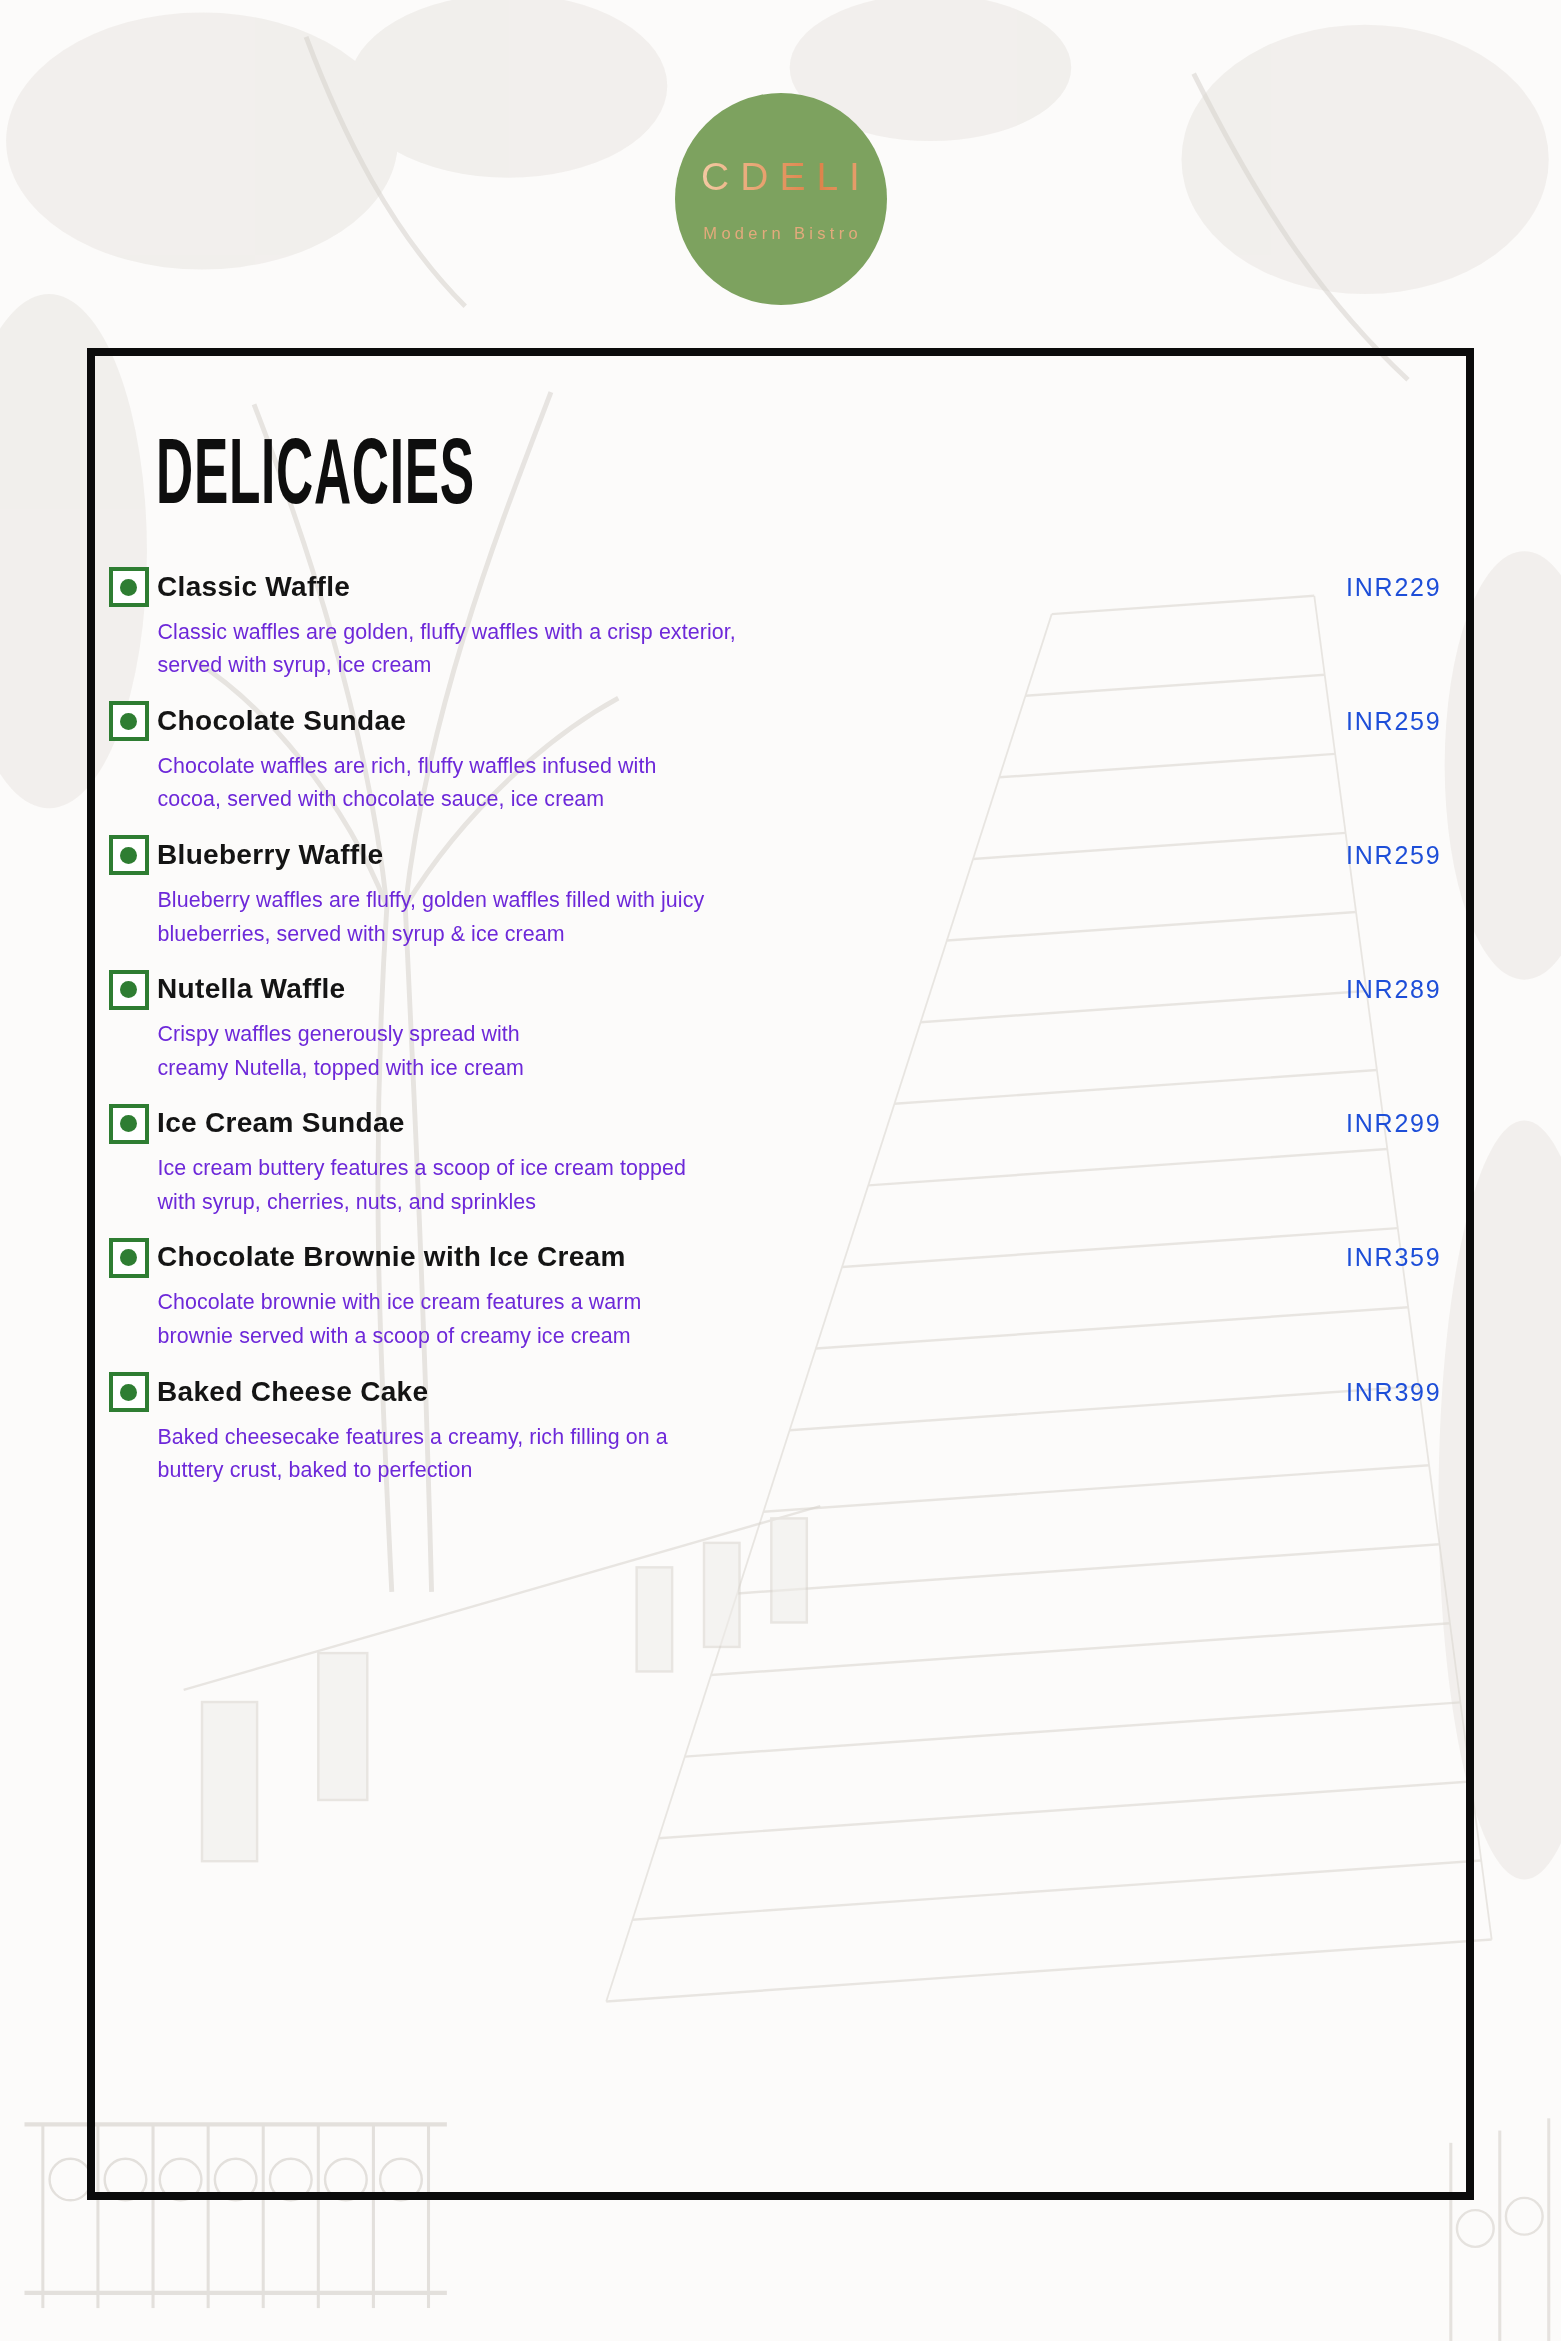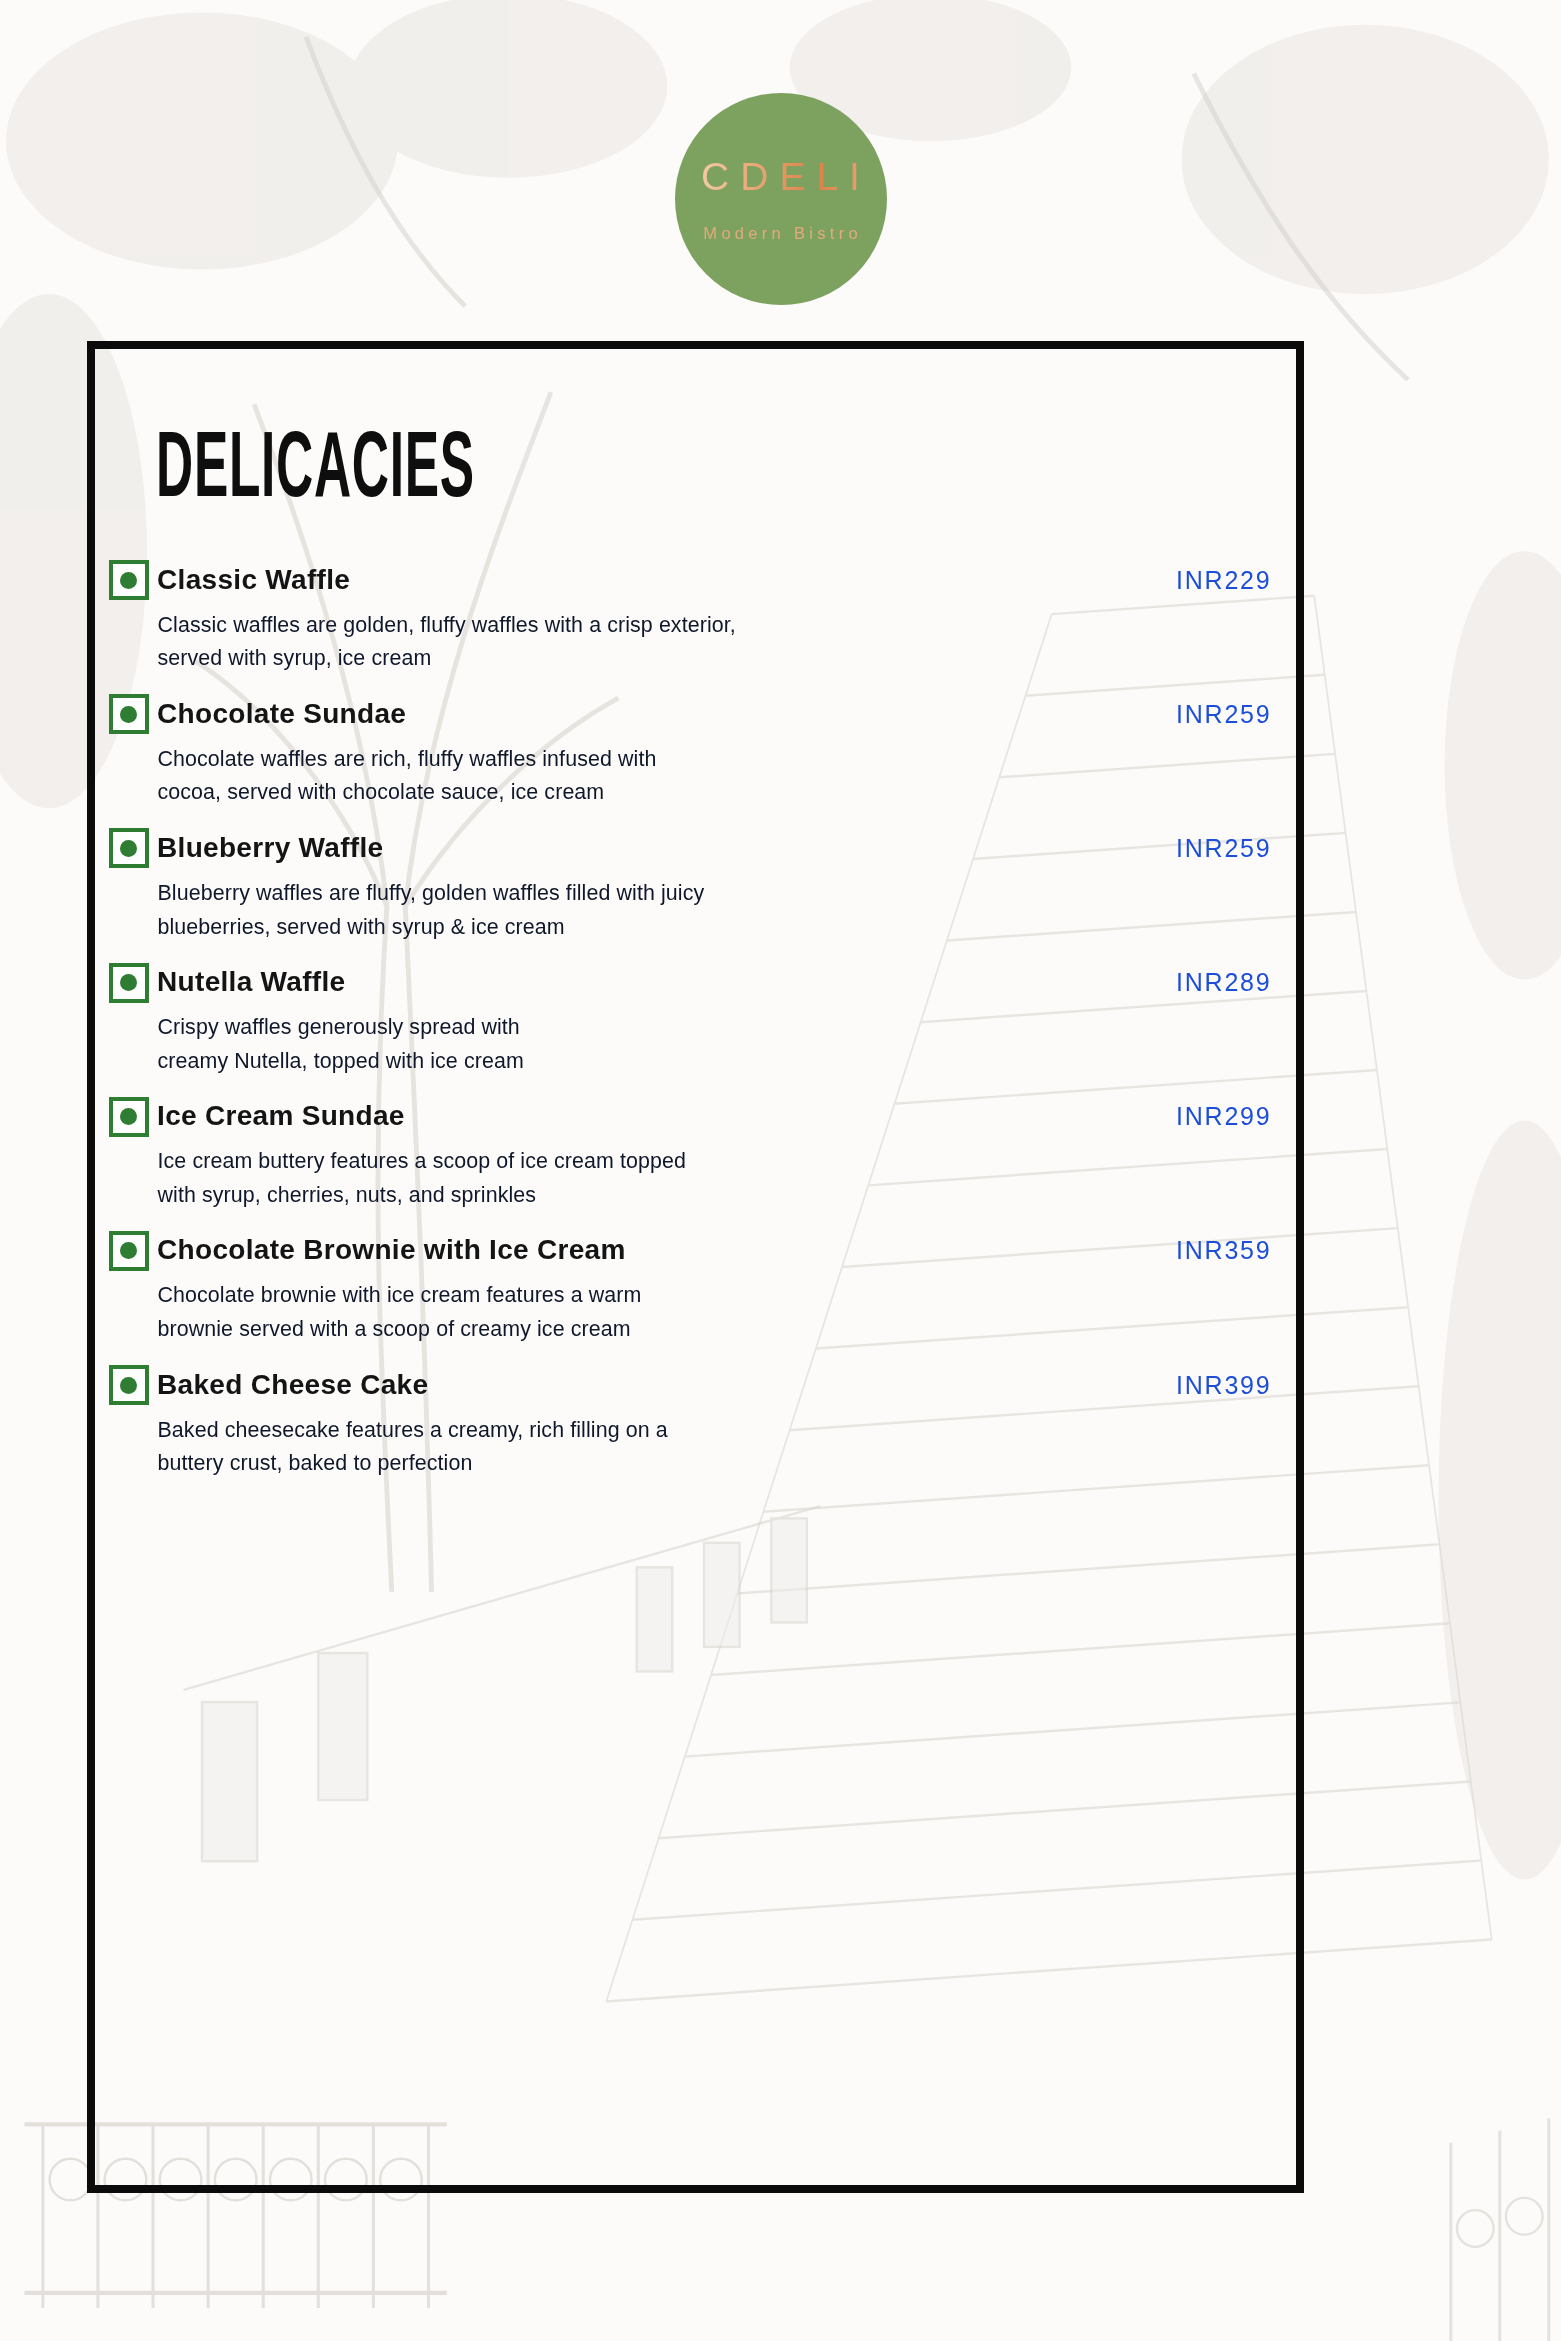--- a/index.html
+++ b/index.html
@@ -30,22 +30,22 @@
     -webkit-text-fill-color:transparent; color:#dd8f55;
     line-height:1;
   }
   .tagline {
     margin-top:8.6px;
     font-size:16.5px; letter-spacing:4.3px; padding-left:4.3px;
     color:#e3aa7c; line-height:1;
   }
   
   .menu-box {
-    position:absolute; left:87px; top:341px;
-    width:1217px; height:1852px;
+    position:absolute; left:87px; top:348px;
+    width:1387px; height:1852px;
     border:8px solid #0b0b0b;
     z-index:1;
   }
   .section-title {
     display:inline-block;
     margin:69px 0 0 61px;
     font-size:92px; font-weight:700; line-height:1;
     letter-spacing:1.2px; color:#0e0e0e;
     transform:scaleX(0.56); transform-origin:left center;
     white-space:nowrap;
@@ -64,21 +64,21 @@
     font-size:28px; font-weight:700; color:#141414; line-height:1.1;
     letter-spacing:0.3px;
   }
   .item-price {
     margin-left:auto;
     font-size:25px; font-weight:400; color:#1d4ed8;
     letter-spacing:1.8px; line-height:1; white-space:nowrap;
   }
   .item-desc {
     margin:8.6px 0 0 49px;
-    font-size:21.4px; font-weight:400; color:#0f172a;
+    font-size:21.4px; font-weight:400; color:#6d28d9;
     line-height:1.57; letter-spacing:0.1px;
     white-space:pre-line;
   }
 </style>
 </head>
 <body>
 
 <svg class="bg" width="1561" height="2342" viewBox="0 0 2550 3825" aria-hidden="true">
 
   <g fill="#e9e6e2" opacity="0.55">

